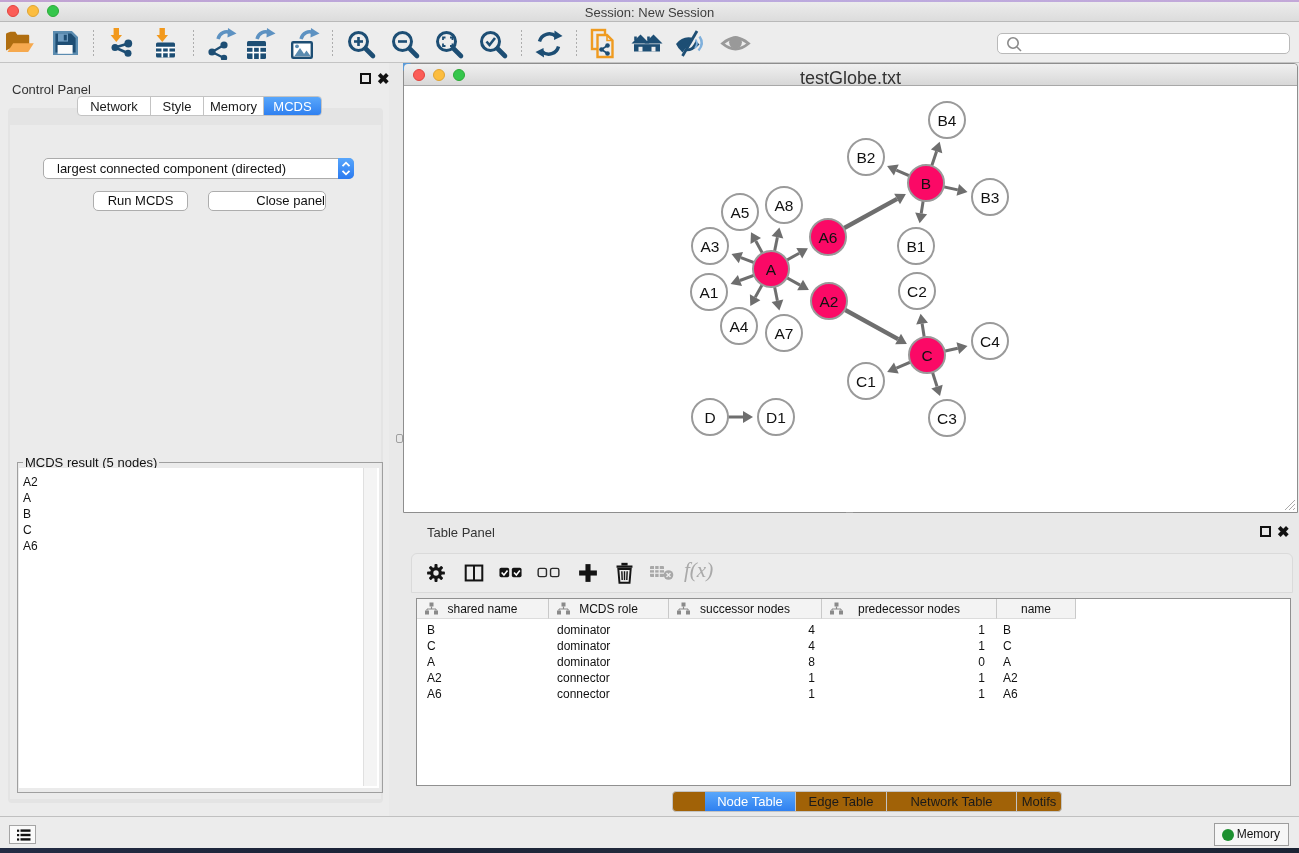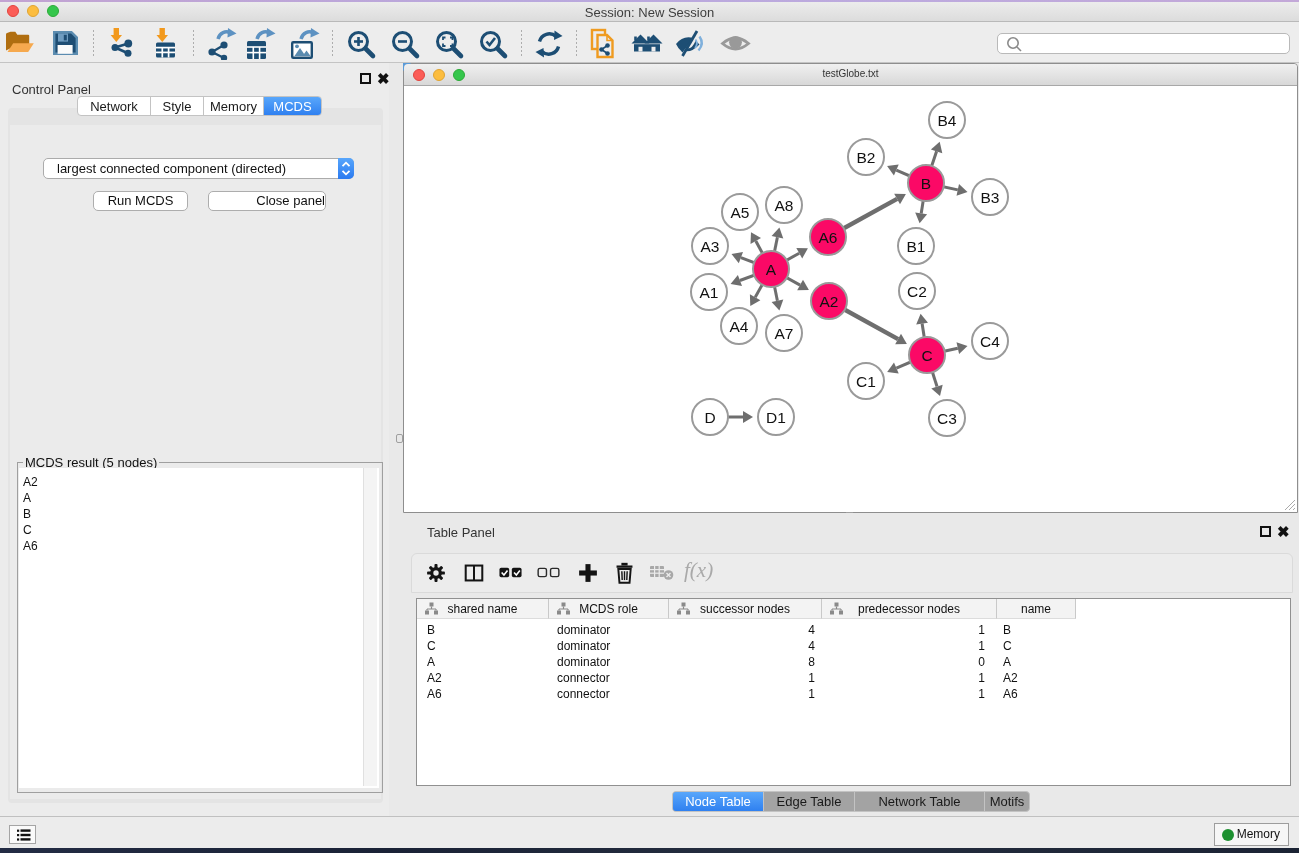--- a/index.html
+++ b/index.html
@@ -77,35 +77,35 @@
   background:#fff; font-size:12px; color:#111; line-height:16px; padding:6px 0 0 4px; }
 #mcdsscroll { position:absolute; right:2px; top:0px; width:14px; height:318px;
   background:#f4f4f4; border-left:1px solid #e0e0e0; }
 
 
 #netwin { left:403px; top:63px; width:895px; height:450px; background:#fff;
   border:1px solid #8e8e8e; border-radius:4px 4px 0 0; }
 #nettitle { position:absolute; left:0; top:0; width:100%; height:22px;
   background:linear-gradient(#f0f0f0,#d8d8d8); border-bottom:1px solid #a8a8a8; border-radius:4px 4px 0 0; }
 #nettitle .title { position:absolute; left:0; right:0; top:4px; text-align:center;
-  font-size:10px; color:#333; }
+  font-size:18px; color:#333; }
 
 
 #tpanel { left:403px; top:513px; width:896px; height:303px; background:#e9e9e9; }
 #ttoolbar { position:absolute; left:8px; top:40px; width:882px; height:40px;
   background:#ececec; border:1px solid #dadada; border-radius:6px 6px 0 0; }
 #ttable { position:absolute; left:13px; top:85px; width:875px; height:188px;
   background:#fff; border:1px solid #909090; }
 .hcell { position:absolute; top:0; height:20px; background:#f3f3f3;
   border-right:1px solid #c9c9c9; border-bottom:1px solid #dcdcdc;
   font-size:12px; color:#111; text-align:center; line-height:20px; }
 .hcell svg.oi { position:absolute; left:8px; top:3px; width:13px; height:13px; }
 .trow { position:absolute; font-size:12px; color:#111; height:16px; line-height:16px; }
 #ttabs { position:absolute; left:269px; top:278px; height:21px; display:flex;
-  border:1px solid #c3c3c3; border-radius:4px; background:#a3a3a3; overflow:hidden; }
+  border:1px solid #c3c3c3; border-radius:4px; background:#a16207; overflow:hidden;padding-left:32px; }
 #ttabs .tab { font-size:13px; color:#1a1a1a; text-align:center; line-height:20px;
   border-right:1px solid #c3c3c3; }
 #ttabs .tab:last-child { border-right:none; }
 #ttabs .tab.sel { background:linear-gradient(#59a7fb,#2f80f0); color:#fff; }
 </style>
 </head>
 <body>
 <div id="deskTop" class="abs"></div>
 
 <div id="titlebar" class="abs">

